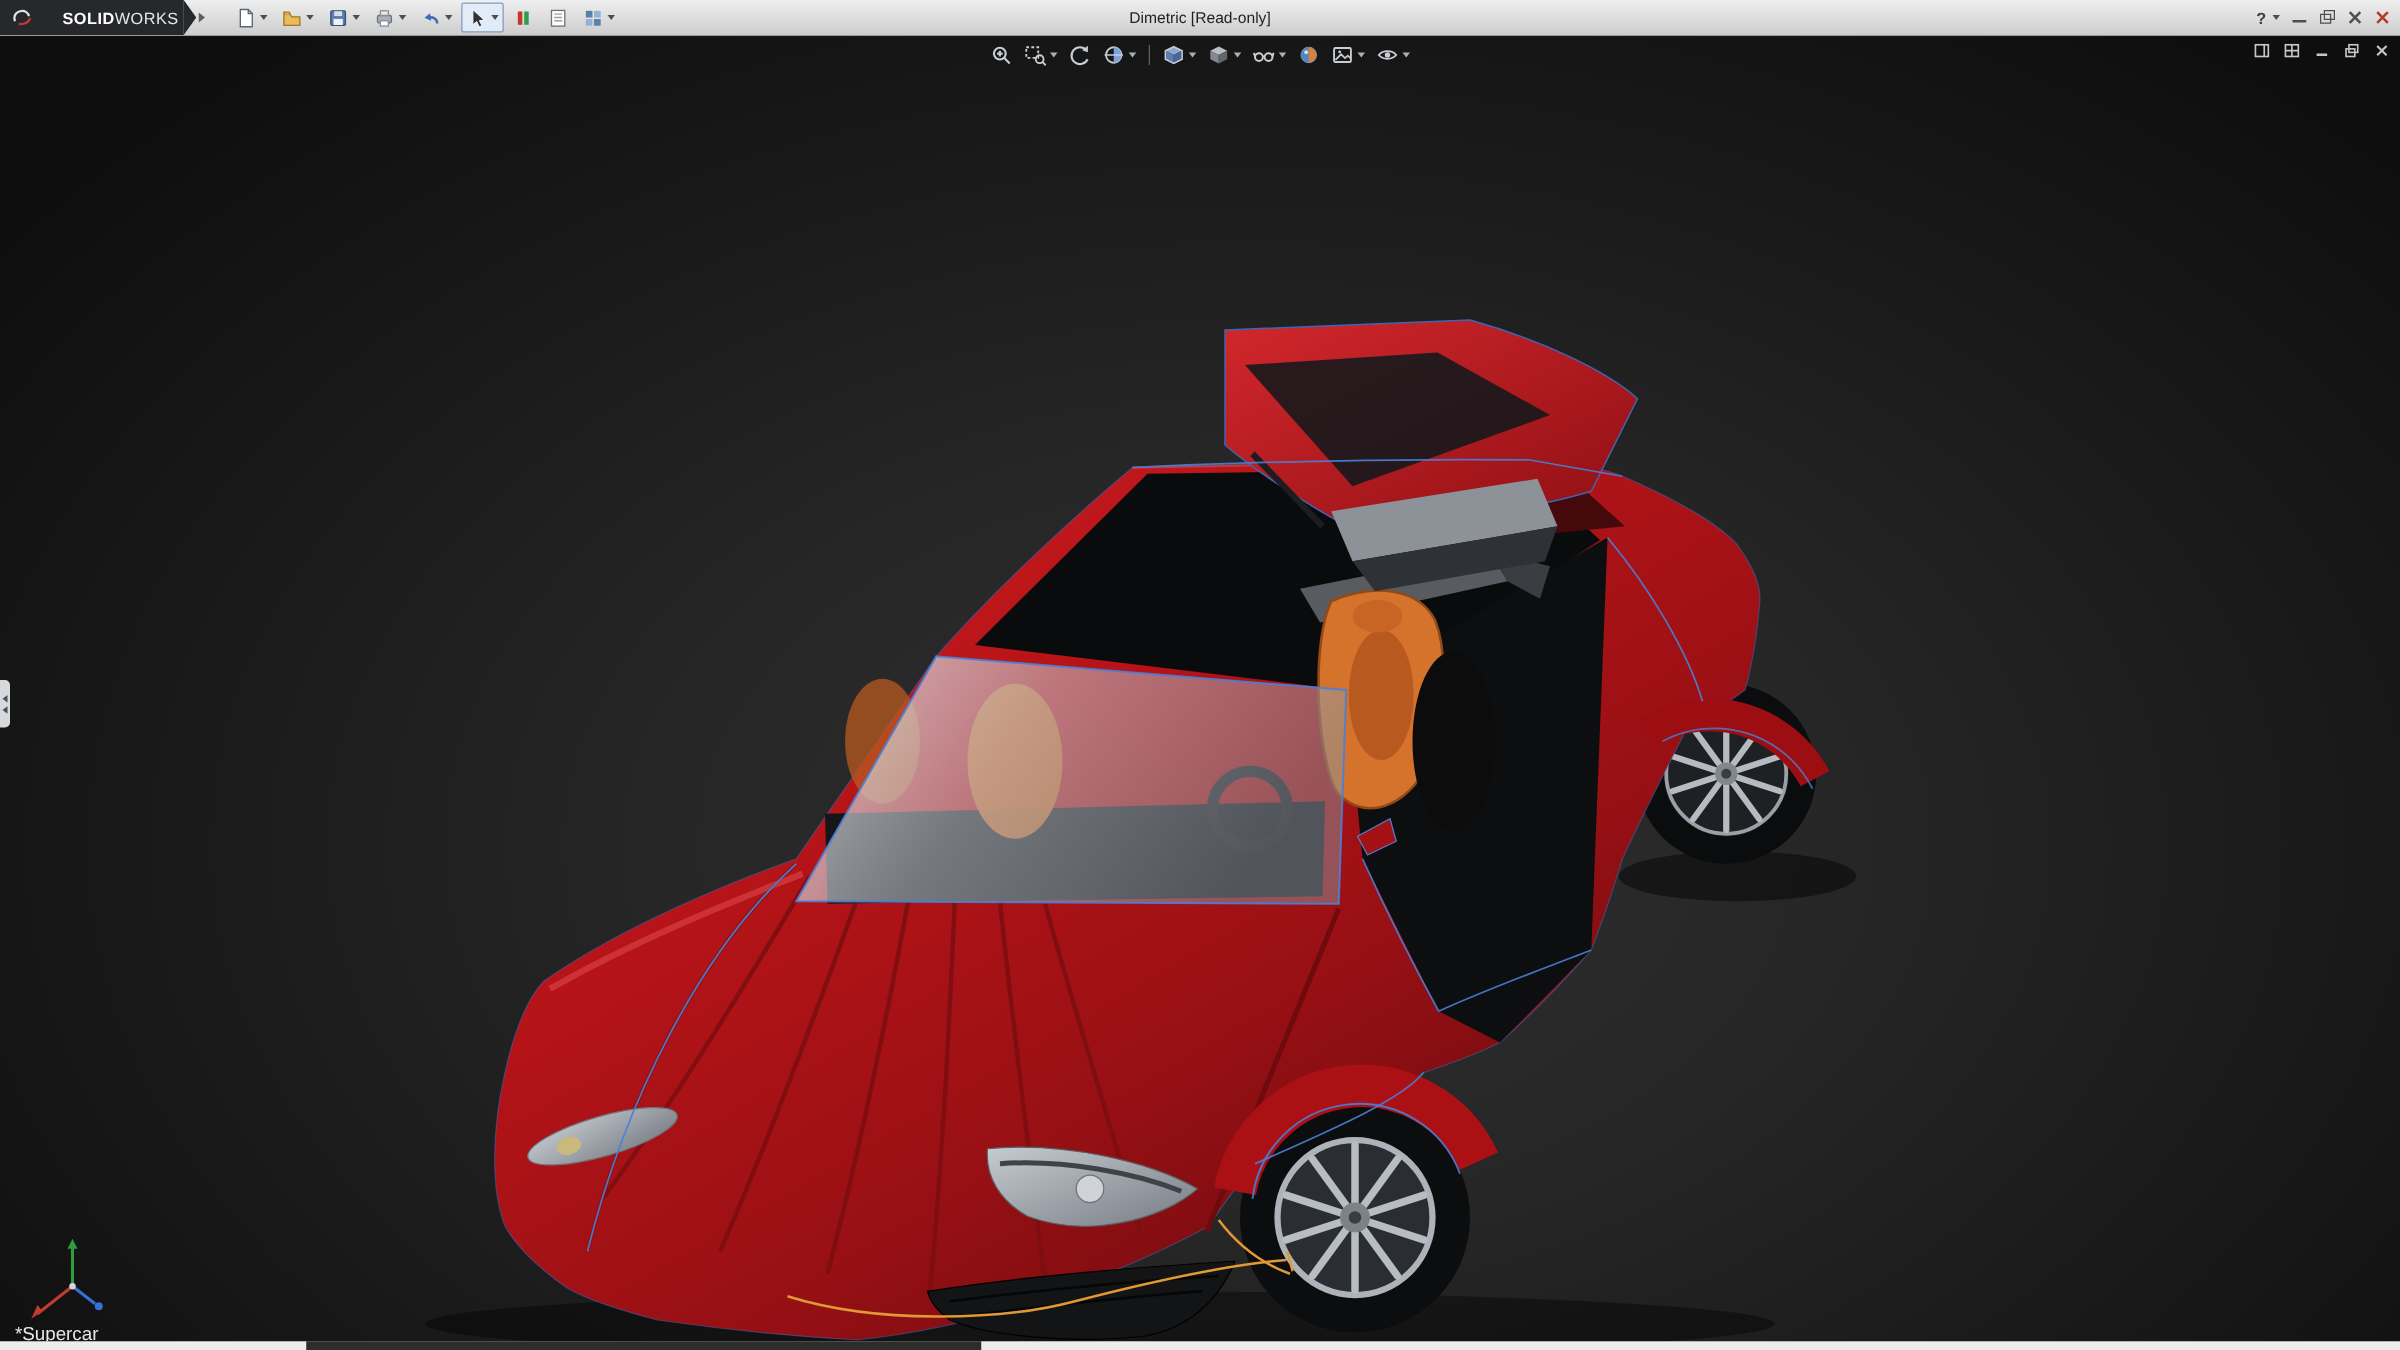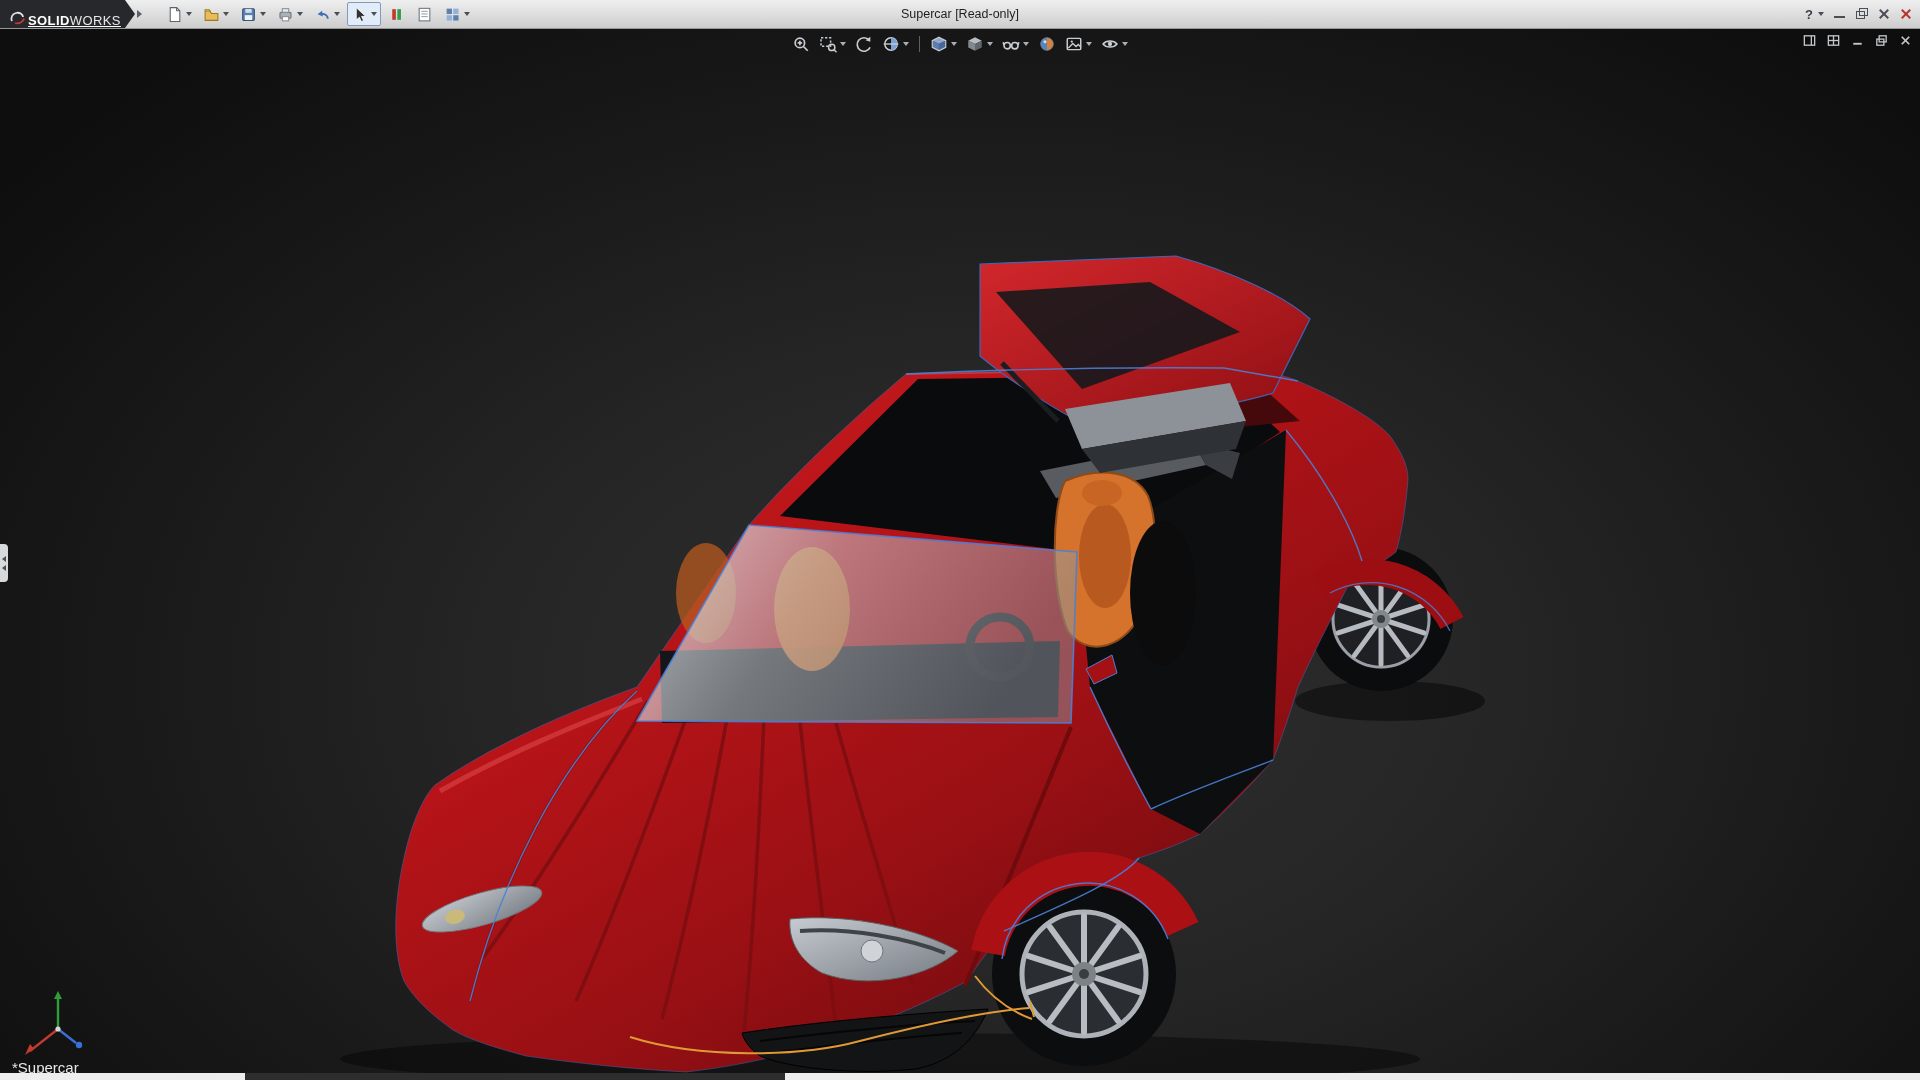--- a/index.html
+++ b/index.html
@@ -3,22 +3,22 @@
 <meta charset="utf-8">
 <style>
   html,body{margin:0;padding:0;}
   body{width:1920px;height:1080px;overflow:hidden;background:#000;
        font-family:"Liberation Sans", sans-serif; -webkit-font-smoothing:antialiased;}
 
   
   .titlebar{height:28px;background:linear-gradient(#eceuecec,#ececec 0%,#d2d2d2 100%);
     background:linear-gradient(#efefef,#cdcdcd);display:flex;align-items:center;
     position:relative;border-bottom:1px solid #979797;}
-  .logo{height:28px;background:#26282b;color:#fff;display:flex;align-items:flex-end;
-    padding:0 4px 0 8px;gap:0;flex:0 0 auto;text-decoration:underline;}
+  .logo{height:28px;background:#26282b;color:#fff;display:flex;align-items:center;
+    padding:0 4px 0 8px;gap:22px;flex:0 0 auto;}
   .logo-mark{width:20px;height:20px;}
   .brand{font-size:13px;letter-spacing:.4px;color:#fff;white-space:nowrap;}
   .brand b{font-weight:bold;}
   .brand span{font-weight:normal;color:#e8e8e8;}
   .logo-point{width:0;height:0;border-top:14px solid transparent;border-bottom:14px solid transparent;
     border-left:10px solid #26282b;}
   .menu-chevron{width:0;height:0;border-top:4px solid transparent;border-bottom:4px solid transparent;
     border-left:5px solid #5a5f64;margin:0 6px 0 2px;}
 
   .qtoolbar{display:flex;align-items:center;gap:3px;margin-left:14px;}
@@ -146,21 +146,21 @@
         <svg viewBox="0 0 16 16">
           <rect x="2.5" y="2.5" width="5" height="5" fill="#5b7fae"></rect>
           <rect x="8.7" y="2.5" width="5" height="5" fill="#93b2d8"></rect>
           <rect x="2.5" y="8.7" width="5" height="5" fill="#93b2d8"></rect>
           <rect x="8.7" y="8.7" width="5" height="5" fill="#5b7fae"></rect>
         </svg>
           <i class="caret"></i>
       </div>
     </div>
 
-    <div class="doc-title">Supercar [Read-only]</div>
+    <div class="doc-title">Dimetric [Read-only]</div>
 
     <div class="win-controls">
       <div class="help-btn">
         <span>?</span>
           <i class="caret"></i>
       </div>
       <span class="wc-glyph g-min"></span>
       <span class="wc-glyph g-restore"></span>
       <span class="wc-glyph g-close"></span>
       <span class="wc-glyph g-close red"></span>

